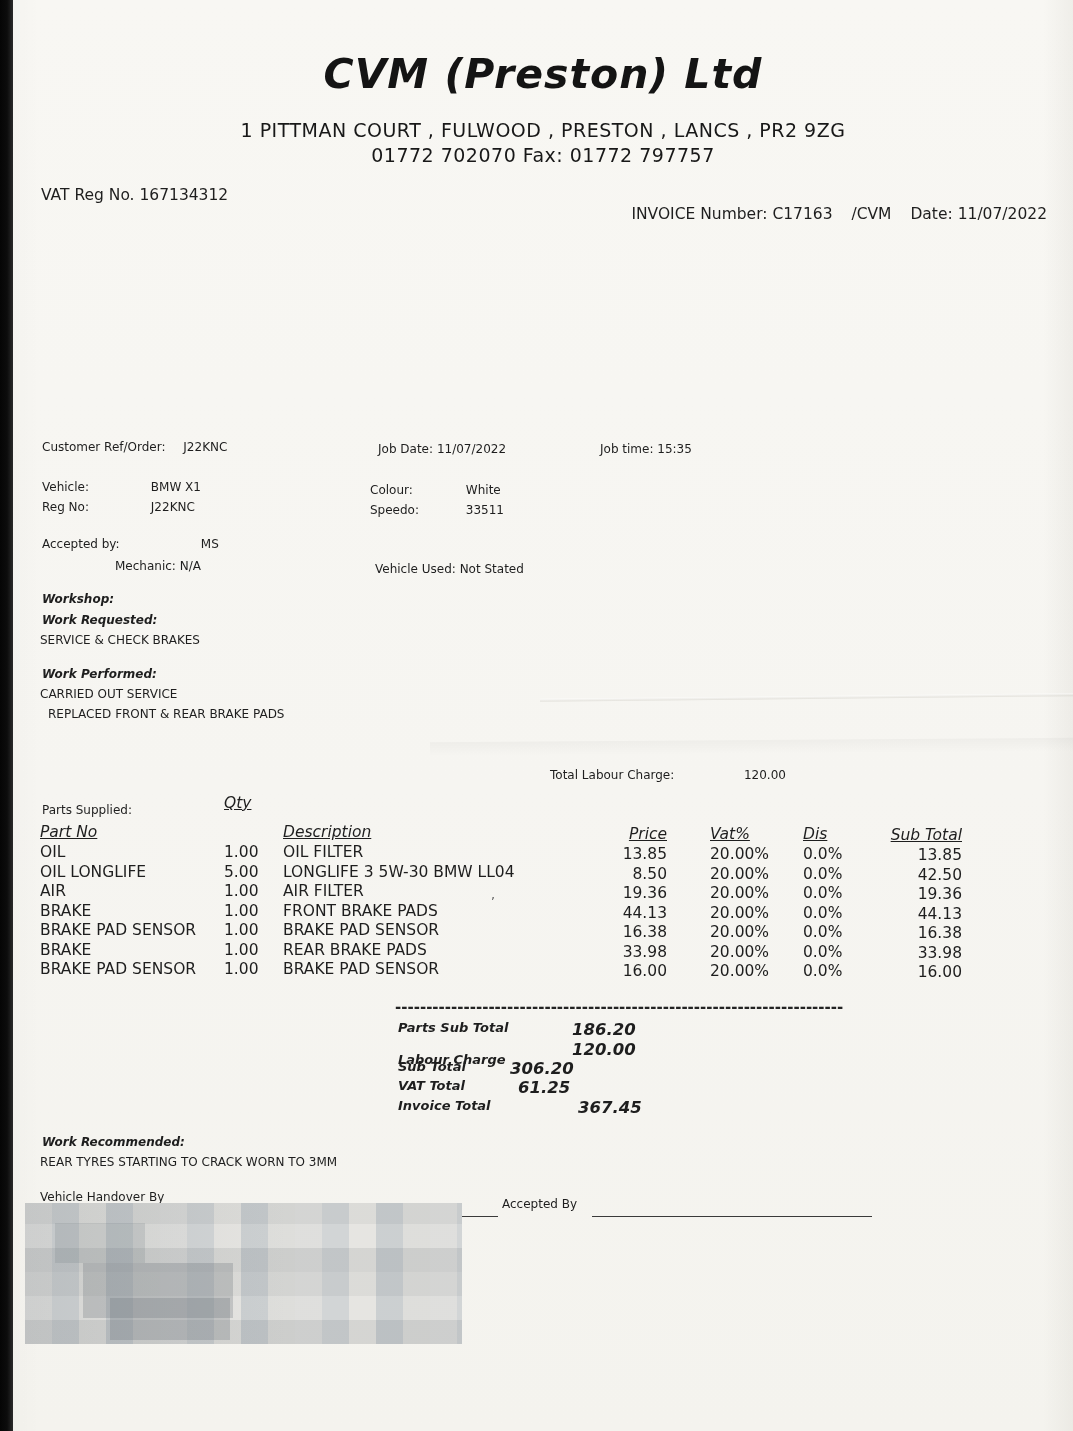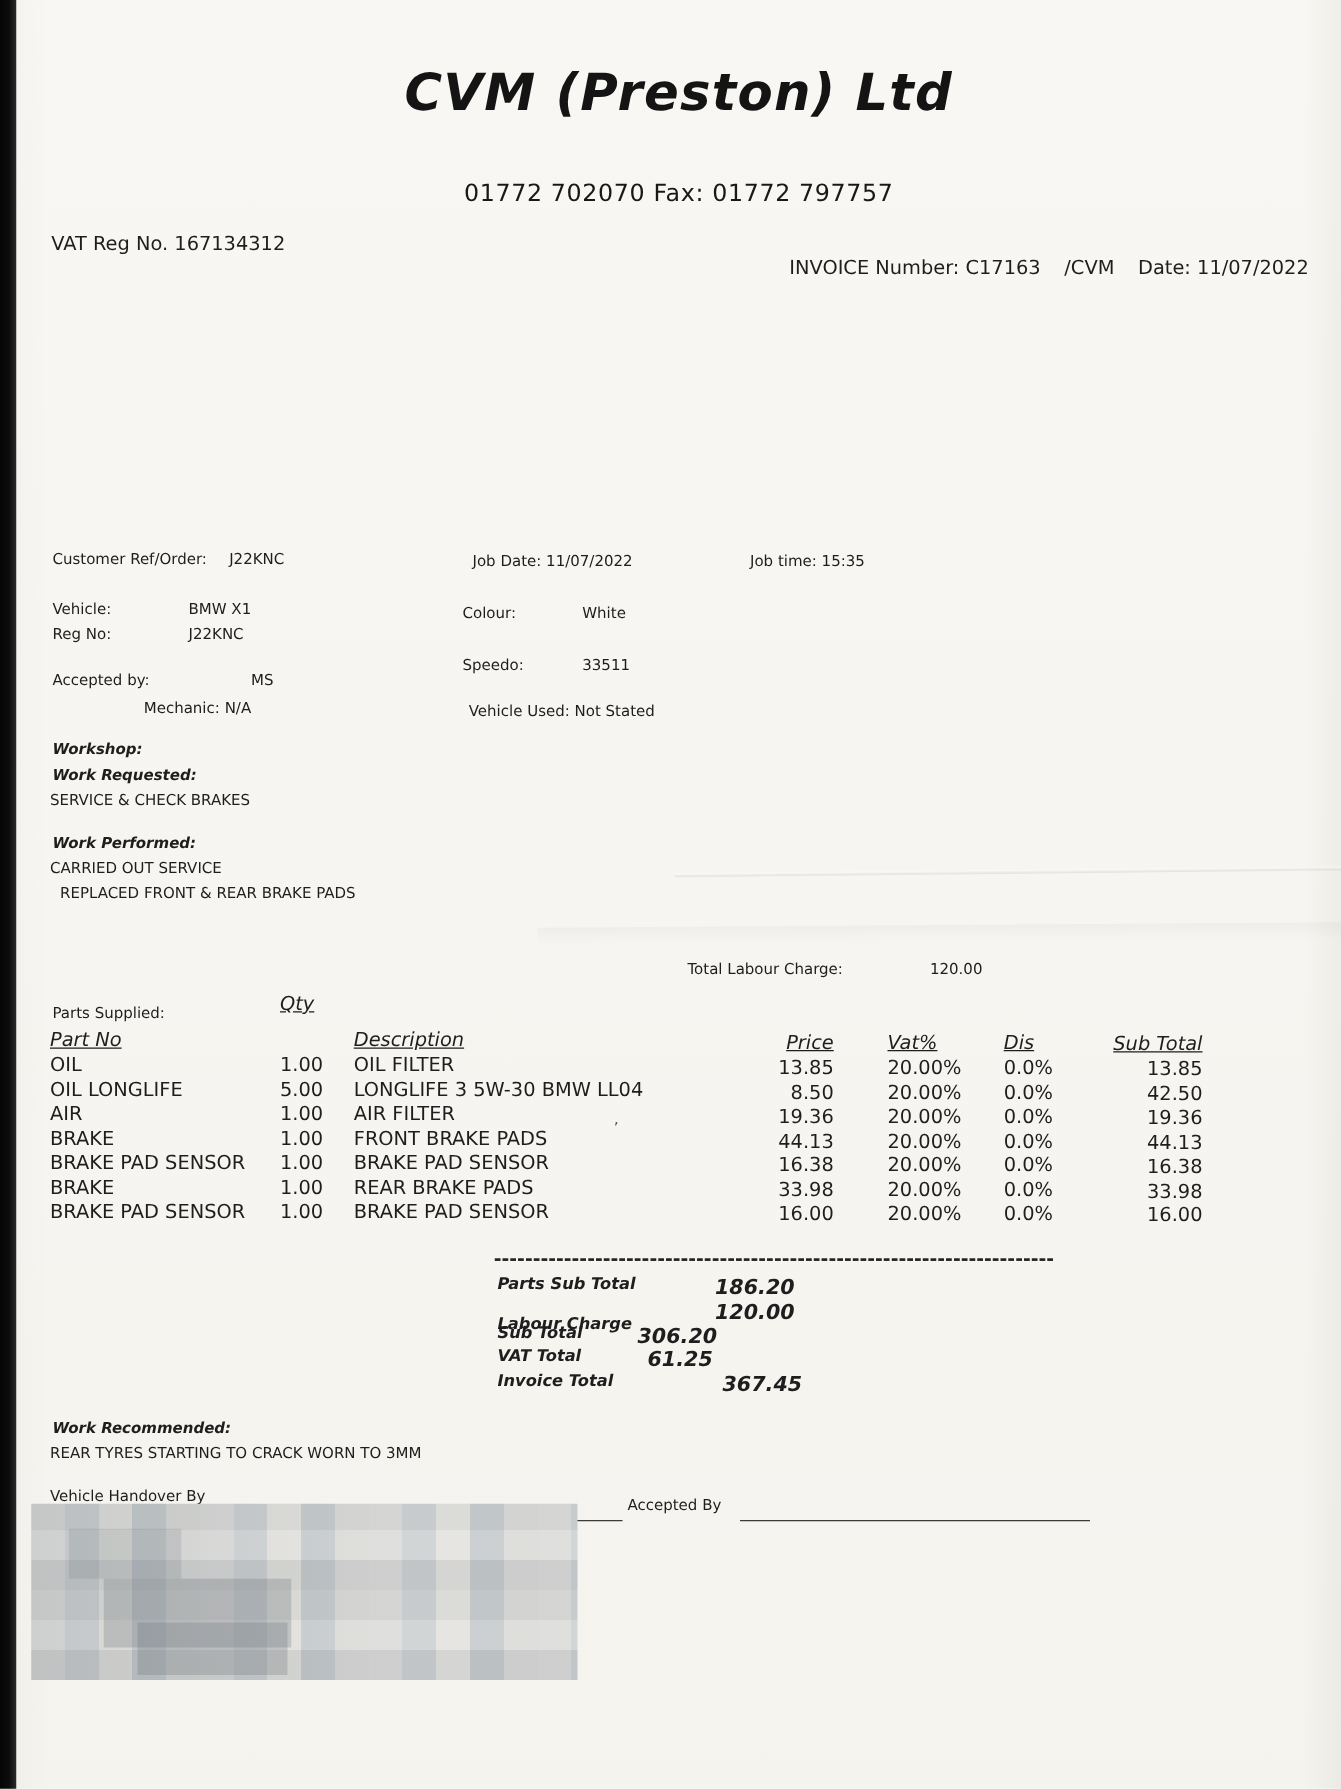--- a/index.html
+++ b/index.html
@@ -48,20 +48,21 @@
   .speck{position:absolute;font-size:12px;color:#555;}
 </style>
 </head>
 <body>
 
 <div class="paper">
   <div class="crease"></div>
   <div class="crease2"></div>
 
   <div class="abs center title" style="top:50px;">CVM (Preston) Ltd</div>
+  <div class="abs center addr" style="top:119px;">1 PITTMAN COURT , FULWOOD , PRESTON , LANCS , PR2 9ZG</div>
   <div class="abs center addr" style="top:144px;">01772 702070   Fax: 01772 797757</div>
   <div class="abs t15" style="left:41px;top:186px;">VAT Reg No. 167134312</div>
 
   <div class="abs t15" style="top:205px;right:26px;">
     <span>INVOICE Number:</span>
     <span>C17163</span>
     <span class="gap-s"></span><span>/CVM</span>
     <span class="gap-s"></span><span>Date:</span>
     <span>11/07/2022</span>
   </div>
@@ -84,21 +85,21 @@
     <span>BMW X1</span>
   </div>
   <div class="abs t16" style="left:370px;top:483px;">
     <span style="display:inline-block;width:92px;">Colour:</span>
     <span>White</span>
   </div>
   <div class="abs t16" style="left:42px;top:500px;">
     <span style="display:inline-block;width:105px;">Reg No:</span>
     <span>J22KNC</span>
   </div>
-  <div class="abs t16" style="left:370px;top:525px;">
+  <div class="abs t16" style="left:370px;top:503px;">
     <span style="display:inline-block;width:92px;">Speedo:</span>
     <span>33511</span>
   </div>
 
   <div class="abs t16" style="left:42px;top:537px;">
     <span style="display:inline-block;width:155px;">Accepted by:</span>
     <span>MS</span>
   </div>
   <div class="abs t16" style="left:115px;top:559px;">
     <span>Mechanic:</span>

